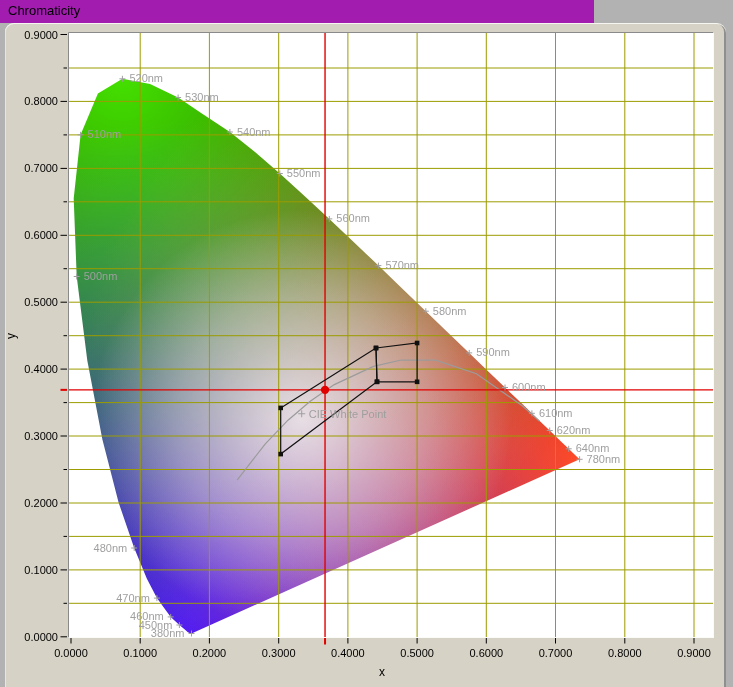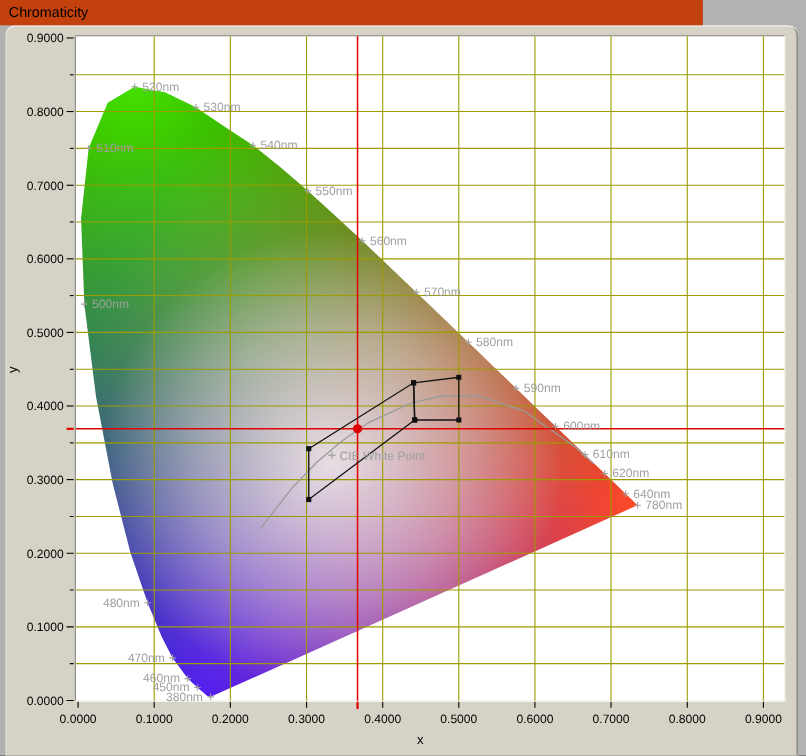--- a/index.html
+++ b/index.html
@@ -1,18 +1,18 @@
 <!DOCTYPE html>
 <html><head>
 <meta charset="utf-8">
 <style>
   html,body{margin:0;padding:0}
   body{width:733px;height:687px;position:relative;background:#b2b2b2;overflow:hidden;
        font-family:"Liberation Sans",sans-serif}
-  .titlebar{position:absolute;left:0;top:0;width:639px;height:23px;background:#c2410c;
+  .titlebar{position:absolute;left:0;top:0;width:594px;height:23px;background:#a21caf;
             color:#000;font-size:13px;line-height:22px;padding-left:8px;box-sizing:border-box;z-index:3}
   .panel{position:absolute;left:5px;top:23px;width:721px;height:664px;background:#d6d2c6;
          border-radius:9px 9px 0 0;z-index:1;
          box-shadow:inset 0 1px 0 #f6f5f1, inset 1px 0 0 #e8e5dc, inset -2px 0 0 #8f8f8f}
   svg{position:absolute;left:0;top:0;z-index:2}
   text{font-family:"Liberation Sans",sans-serif}
   .tick-label{font-size:11px;fill:#000}
   .wl-label{font-size:11px;fill:#9f9f9f}
   .wp-label{font-size:11px;fill:#9f9f9f}
   .axis-title{font-size:12px;fill:#000}

